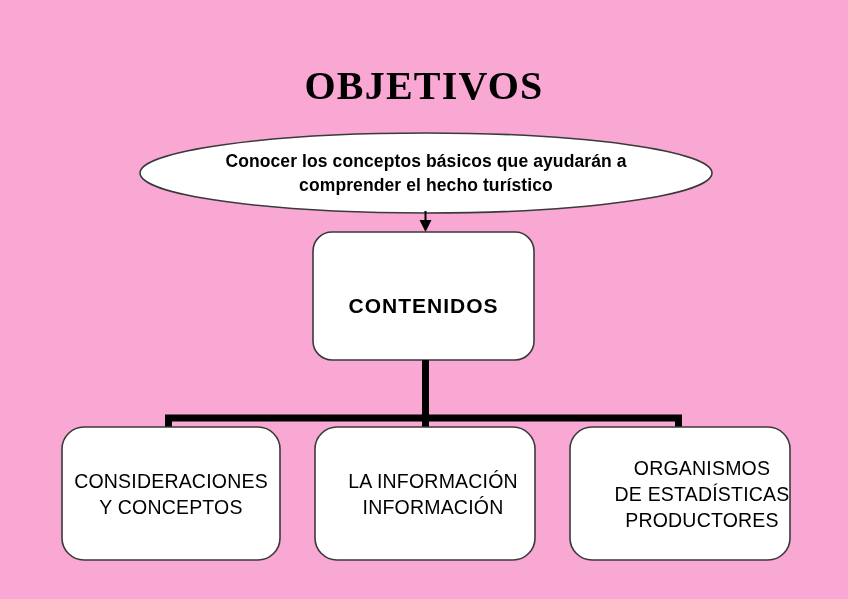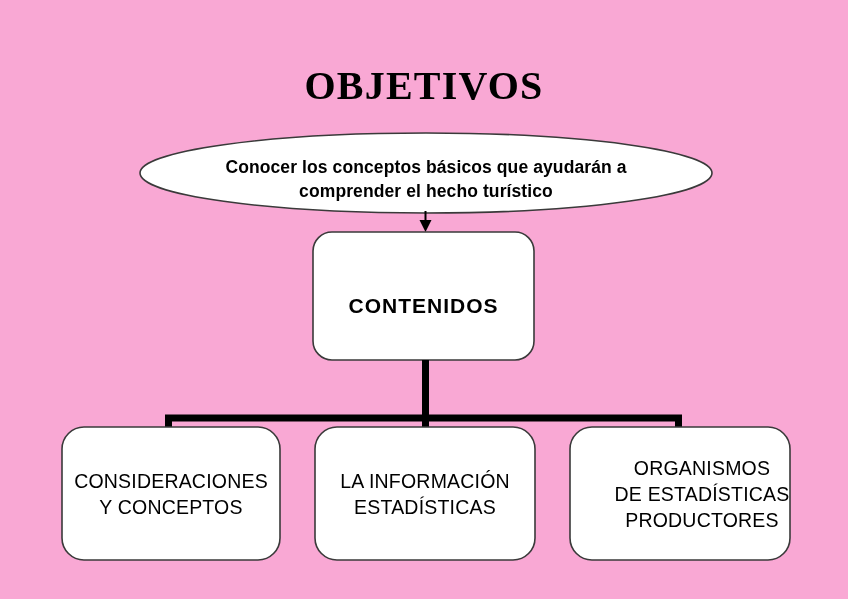--- a/index.html
+++ b/index.html
@@ -44,21 +44,21 @@
     display: flex;
     align-items: center;
     justify-content: center;
     text-align: center;
     color: #000000;
     pointer-events: none;
   }
   .node-label span { display: block; width: 100%; }
   .ellipse-label {
     left: 160px;
-    top: 144px;
+    top: 138px;
     width: 532px;
     height: 70px;
     font-weight: bold;
     font-size: 17.5px;
     line-height: 24px;
     letter-spacing: 0.1px;
   }
   .contenidos-label {
     left: 313px;
     top: 242px;
@@ -71,21 +71,21 @@
   }
   .leaf-label {
     top: 427px;
     height: 133px;
     font-weight: normal;
     font-size: 19.5px;
     line-height: 26px;
     letter-spacing: 0.2px;
   }
   .leaf-1 { left: 62px; width: 218px; }
-  .leaf-2 { left: 315px; width: 220px; }
+  .leaf-2 { left: 315px; width: 220px; padding-left: 8px; }
   .leaf-3 { left: 592px; width: 220px; }
 </style>
 </head>
 <body>
 
 <div id="canvas">
 
   <svg id="svg-layer" viewBox="0 0 848 599" xmlns="http://www.w3.org/2000/svg">
 
     <ellipse cx="426" cy="173" rx="286" ry="40" fill="#ffffff" stroke="#3a3a3a" stroke-width="1.6"></ellipse>
@@ -122,21 +122,21 @@
   <div class="node-label leaf-label leaf-1">
     <div>
       <span>CONSIDERACIONES</span>
       <span>Y CONCEPTOS</span>
     </div>
   </div>
 
   <div class="node-label leaf-label leaf-2">
     <div>
       <span>LA INFORMACIÓN</span>
-      <span>ESTADÍSTICAS</span>
+      <span>INFORMACIÓN</span>
     </div>
   </div>
 
   <div class="node-label leaf-label leaf-3">
     <div>
       <span>ORGANISMOS</span>
       <span>DE ESTADÍSTICAS</span>
       <span>PRODUCTORES</span>
     </div>
   </div>

